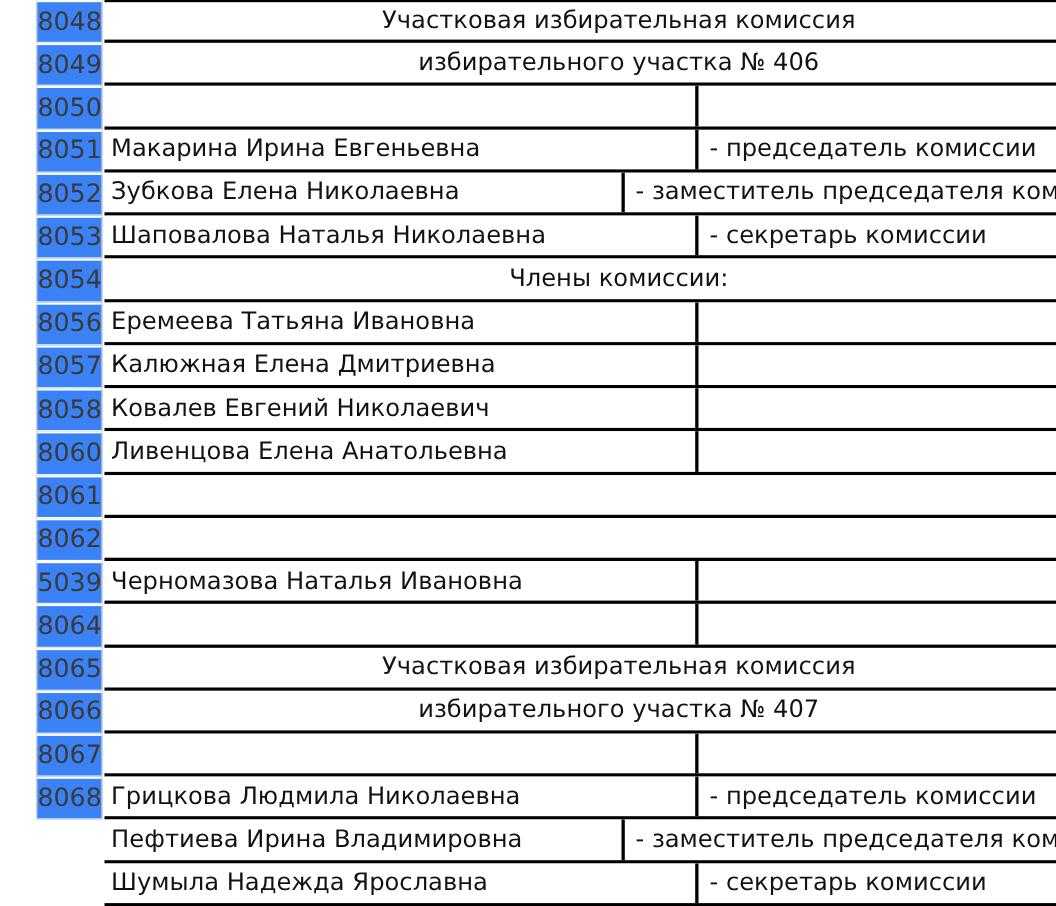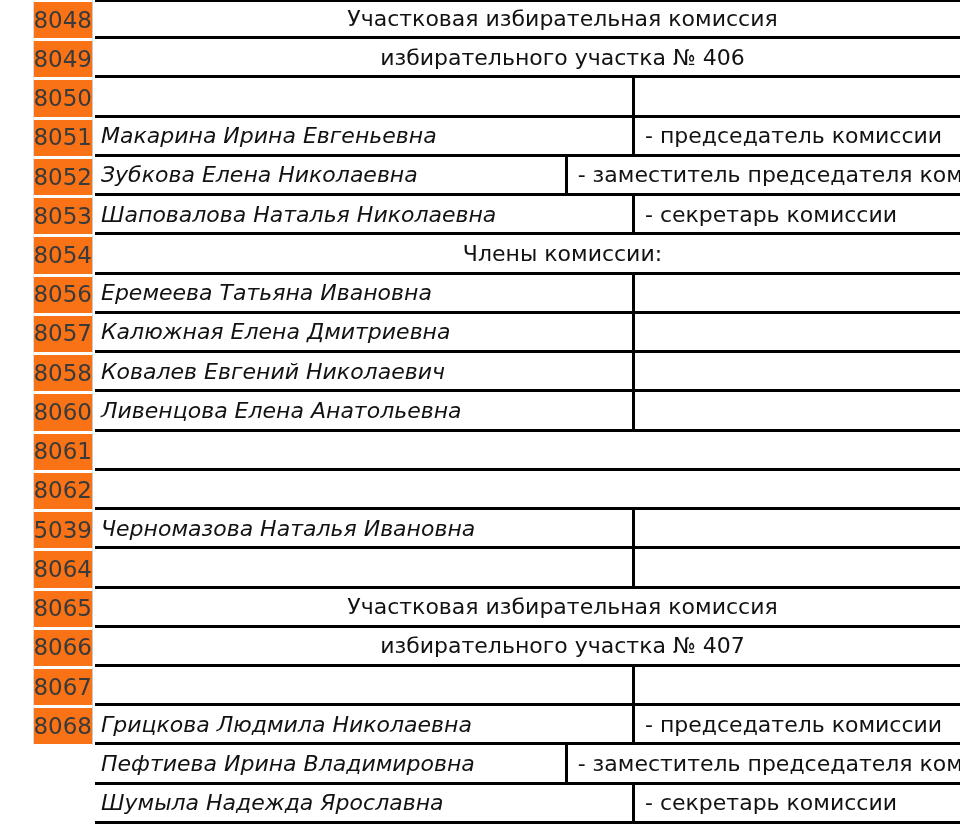--- a/index.html
+++ b/index.html
@@ -14,28 +14,28 @@
   
   .rowheads {
     position: absolute;
     left: 0;
     top: 0;
     width: 93px;
   }
   .rowhead {
     height: 39.238px;
     box-sizing: border-box;
-    background: #f97316;
+    background: #3b82f6;
     border-top: 2px solid #ffffff;
     border-bottom: 1px solid #ffffff;
     border-left: 1px solid #dadada;
     border-right: 1px solid #c9c9c9;
     display: flex;
     align-items: center;
-    justify-content: flex-end;
+    justify-content: flex-start;
     margin-left: 33px;
   }
   .rowhead .num {
     font-size: 23px;
     color: #3a3a3a;
     line-height: 1;
   }
   
   .grid {
     position: absolute;
@@ -58,21 +58,20 @@
   }
   .cell-merged {
     flex: 1;
     justify-content: center;
   }
   .cell-name {
     width: 540px;
     box-sizing: border-box;
     border-right: 3px solid #000000;
     padding-left: 6px;
-    font-style: italic;
   }
   .cell-role {
     flex: 1;
     padding-left: 10px;
   }
   .cell-text {
     font-size: 22px;
     color: #121212;
     white-space: nowrap;
     line-height: 1.15;

